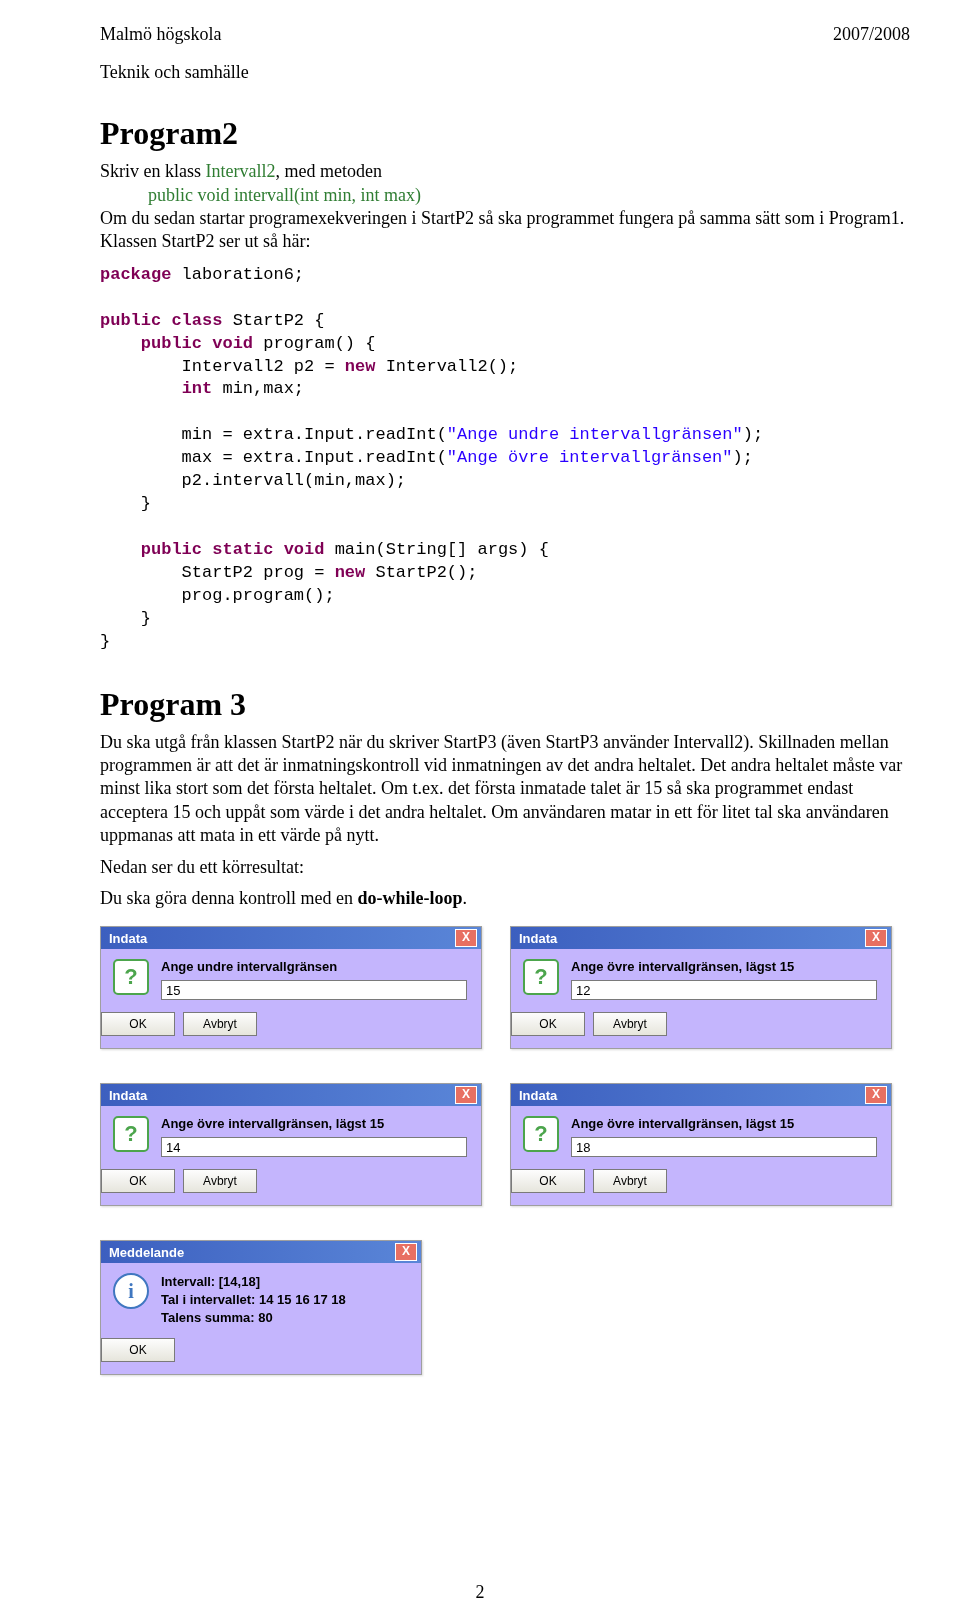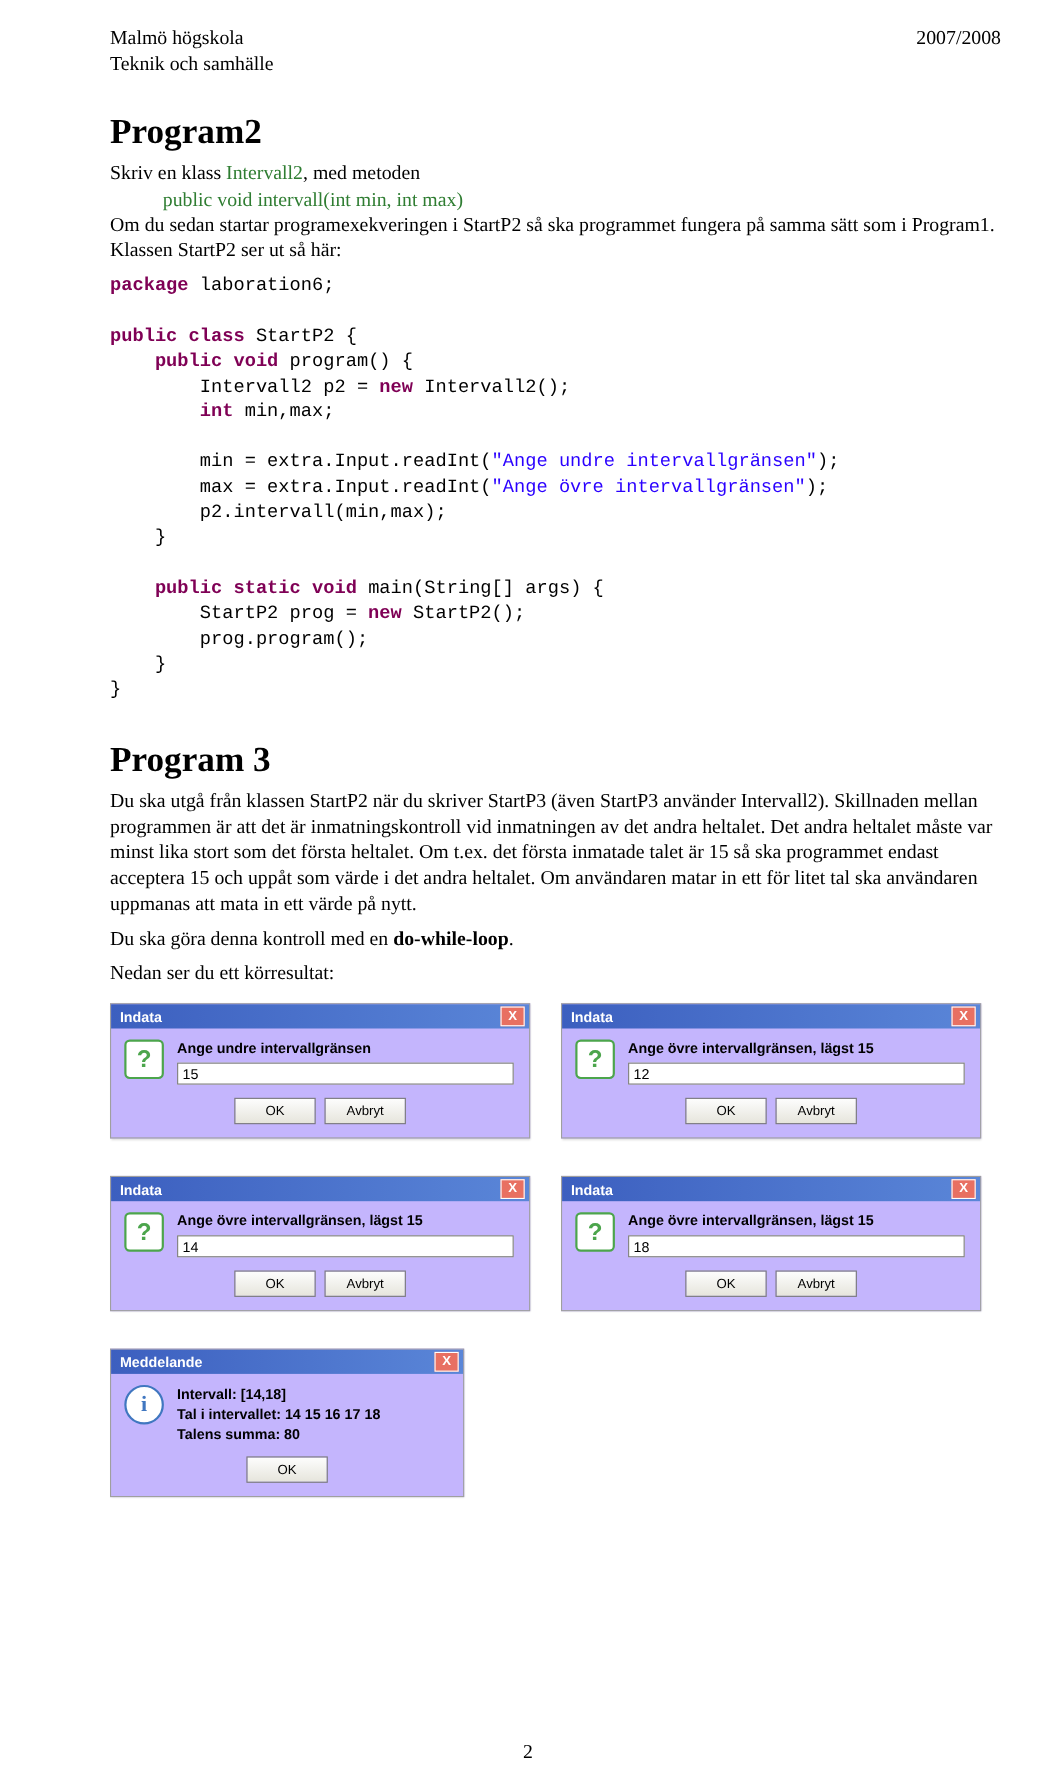--- a/index.html
+++ b/index.html
@@ -1,37 +1,37 @@
 <!DOCTYPE html>
 <html><head>
 <meta charset="utf-8">
 <style>
   html,body{margin:0;padding:0;background:#fff;font-family:"Times New Roman",Times,serif;color:#000}
   .page{width:960px;min-height:1619px;margin:0 auto;padding:24px 50px 40px 100px;box-sizing:border-box;position:relative}
   .headrow{display:flex;justify-content:space-between;font-size:18px;line-height:1.2}
-  .h2{font-size:18px;margin-top:2px}
+  .h2{font-size:18px;margin-top:16px}
   .section-title{font-size:32px;font-weight:700;margin-top:32px}
   .body-text{font-size:18px;line-height:1.3;margin-top:8px}
   .body-text .ind{display:block;margin-left:48px}
   .green{color:#2F7D32}
   .code{font-family:"Courier New",Courier,monospace;font-size:17px;line-height:1.35;white-space:pre;margin-top:10px}
   .code .kw{color:#7F0055;font-weight:700}
   .code .str{color:#2A00FF}
   .dialogs-row{display:flex;gap:28px;margin-top:16px}
   .dialog{width:380px;font-family:Tahoma,Arial,sans-serif;font-size:13px;background:#c4b5fd;border:1px solid #9F9F9F;box-shadow:1px 1px 2px rgba(0,0,0,0.15)}
   .dialog.msg{width:320px}
   .titlebar{background:linear-gradient(90deg,#3C5FBF 0%,#5A86D8 100%);color:#fff;font-weight:700;display:flex;justify-content:space-between;align-items:center;height:22px;padding:0 4px 0 8px}
   .close-btn{width:20px;height:16px;background:#E87062;border:1px solid #fff;color:#fff;font-size:12px;line-height:14px;text-align:center;font-weight:700}
   .dlg-body{display:flex;padding:10px 14px 4px 12px;gap:12px;align-items:flex-start}
   .icon-q{width:32px;height:32px;background:#fff;border:2px solid #4CA54C;color:#4CA54C;border-radius:5px;display:flex;align-items:center;justify-content:center;font-weight:700;font-size:22px;font-family:Arial}
   .icon-i{width:32px;height:32px;background:#fff;border:2px solid #4077C0;border-radius:50%;color:#4077C0;display:flex;align-items:center;justify-content:center;font-weight:700;font-size:20px;font-family:Georgia}
   .dlg-content{flex:1;display:flex;flex-direction:column;gap:6px}
   .dlg-prompt{font-weight:700;font-size:13px}
   .dlg-input{height:20px;border:1px solid #7A7A7A;background:#fff;padding:1px 4px;font-size:13px;font-family:Tahoma,Arial,sans-serif;width:100%;box-sizing:border-box}
-  .dlg-buttons{display:flex;gap:8px;justify-content:center;padding:8px 0 12px}
+  .dlg-buttons{display:flex;gap:8px;padding:8px 0 12px}
   .btn{min-width:74px;height:24px;border:1px solid #7A7A7A;background:linear-gradient(#fdfdfd,#e6e5dc);font-size:12px;font-family:Tahoma,Arial,sans-serif;cursor:pointer}
   .msg-text{font-size:13px;line-height:1.35}
   .page-num{position:absolute;bottom:16px;left:0;right:0;text-align:center;font-size:18px}
 </style>
 </head>
 <body>
 
 <div class="page">
 
   <div class="headrow">
@@ -63,24 +63,24 @@
 <span>    }</span>
 
     <span class="kw">public</span> <span class="kw">static</span> <span class="kw">void</span><span> main(String[] args) {</span>
 <span>        StartP2 prog = </span><span class="kw">new</span><span> StartP2();</span>
 <span>        prog.program();</span>
 <span>    }</span>
 <span>}</span></div>
 
   <div class="section-title">Program 3</div>
   <div class="body-text">Du ska utgå från klassen StartP2 när du skriver StartP3 (även StartP3 använder Intervall2). Skillnaden mellan programmen är att det är inmatningskontroll vid inmatningen av det andra heltalet. Det andra heltalet måste var minst lika stort som det första heltalet. Om t.ex. det första inmatade talet är 15 så ska programmet endast acceptera 15 och uppåt som värde i det andra heltalet. Om användaren matar in ett för litet tal ska användaren uppmanas att mata in ett värde på nytt.</div>
+  <div class="body-text">Nedan ser du ett körresultat:</div>
   <div class="body-text">
     <span>Du ska göra denna kontroll med en </span><b>do-while-loop</b><span>.</span>
   </div>
-  <div class="body-text">Nedan ser du ett körresultat:</div>
 
   <div class="dialogs-row">
     <div class="dialog">
       <div class="titlebar">
         <span>Indata</span>
         <div class="close-btn">X</div>
       </div>
       <div class="dlg-body">
         <div class="icon-q">?</div>
         <div class="dlg-content">

